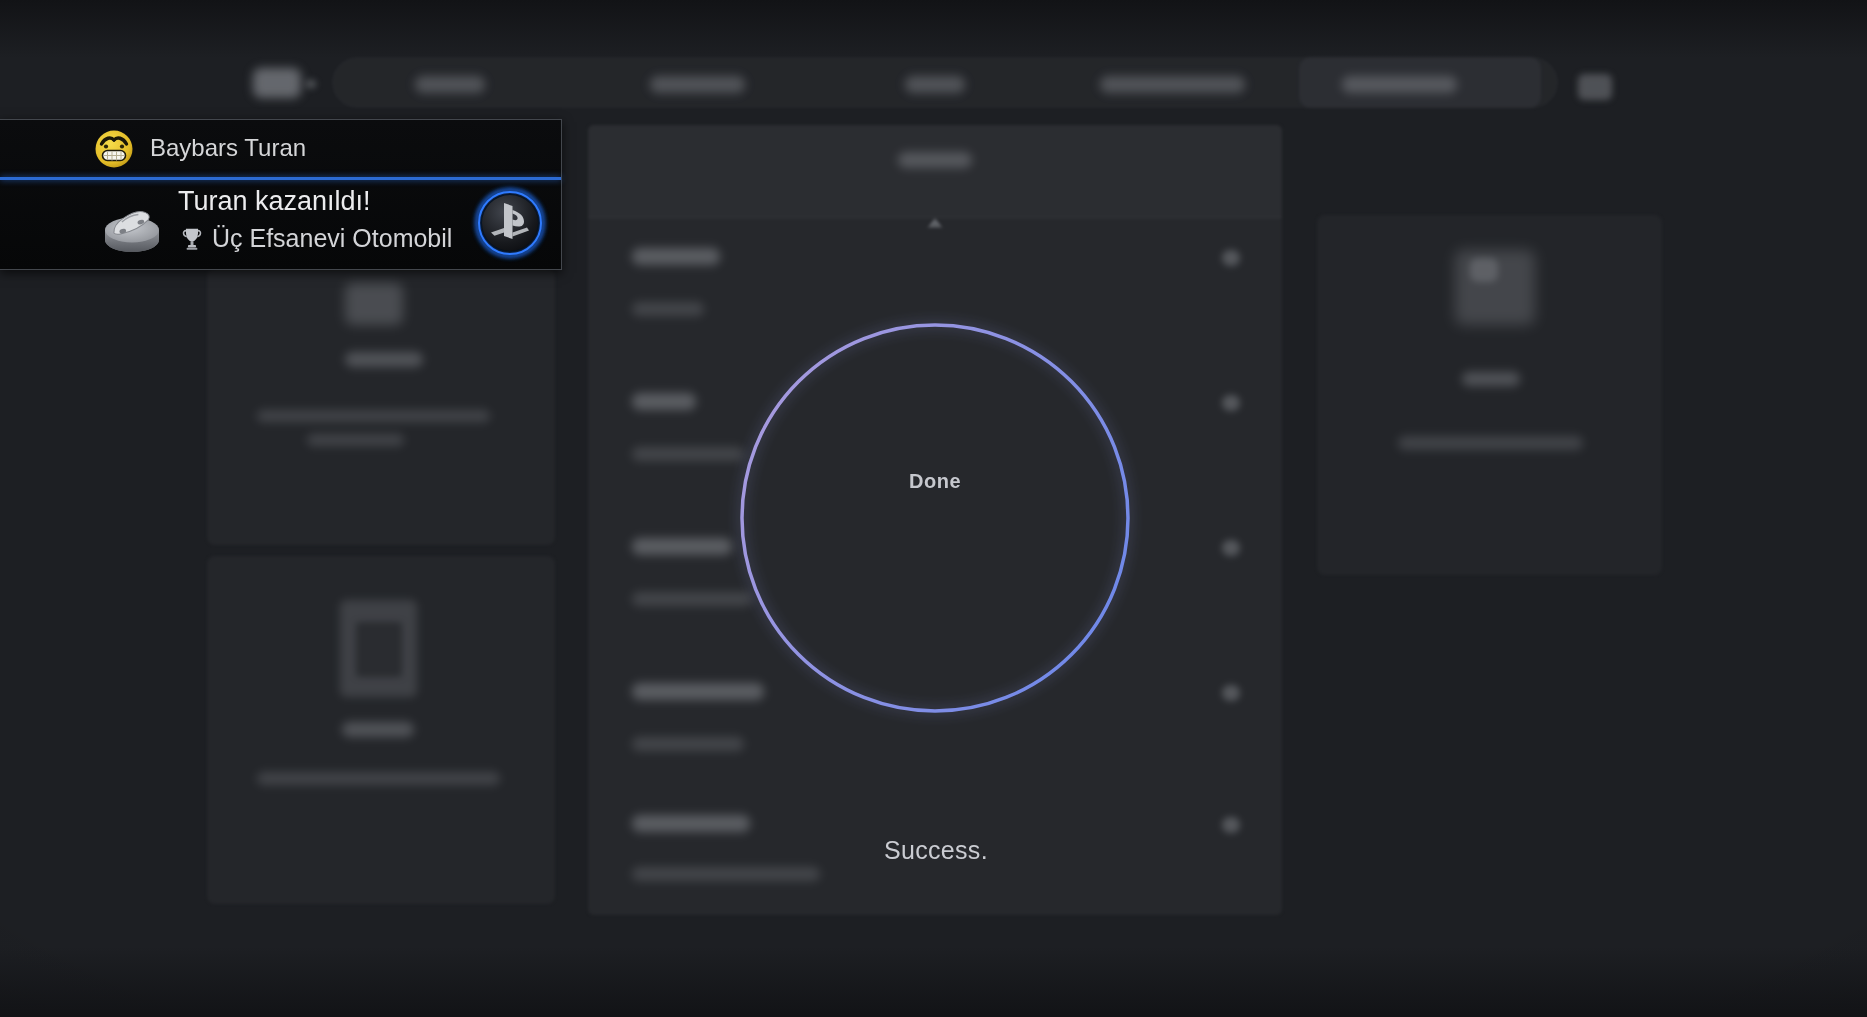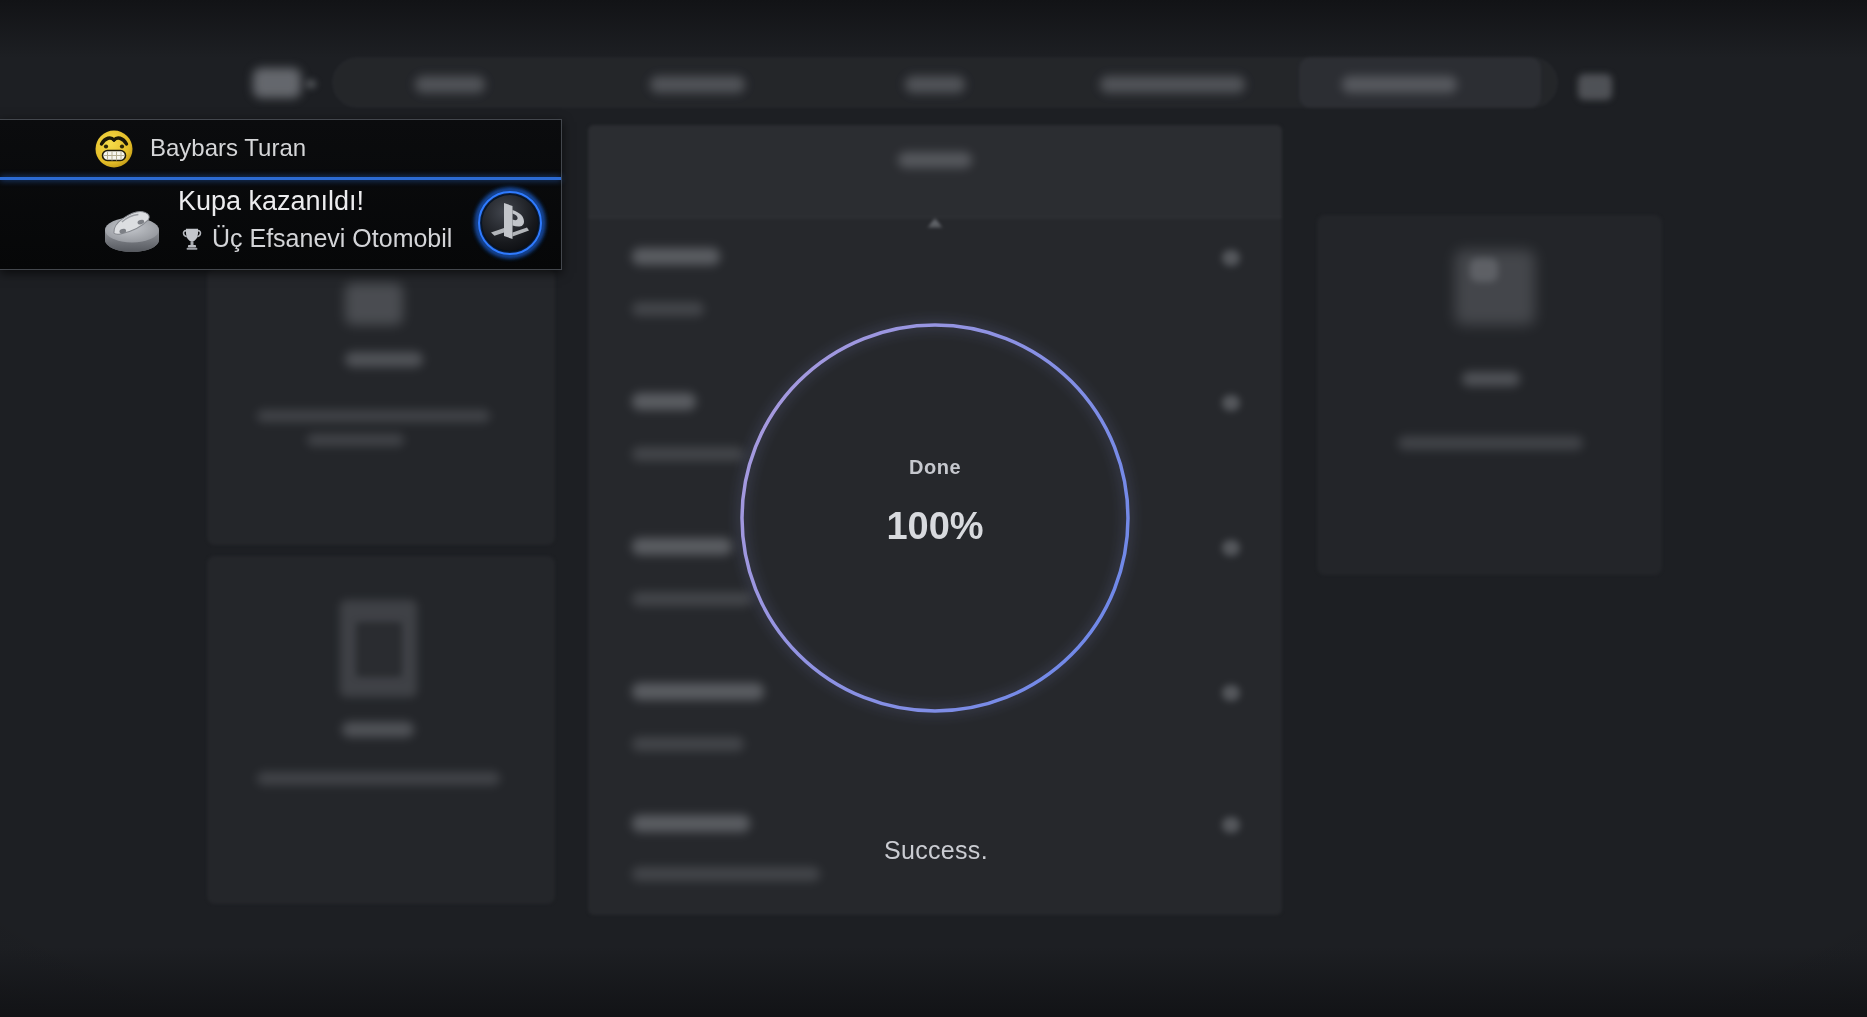--- a/index.html
+++ b/index.html
@@ -22,21 +22,21 @@
     clip-path:polygon(50% 0,100% 100%,0 100%);}
   
   .vignette{position:absolute;inset:0;pointer-events:none;
     background:radial-gradient(120% 120% at 50% 45%, rgba(0,0,0,0) 55%, rgba(0,0,0,.45) 100%);}
   .topshade{position:absolute;left:0;top:0;width:100%;height:58px;pointer-events:none;
     background:linear-gradient(#121316,rgba(18,19,22,0));}
   .bottomshade{position:absolute;left:0;bottom:0;width:100%;height:70px;pointer-events:none;
     background:linear-gradient(rgba(18,19,22,0),#121316);}
   
   .ring-svg{position:absolute;left:730px;top:313px;filter:drop-shadow(0 0 7px rgba(148,158,235,.45));}
-  .done-label{position:absolute;left:835px;top:456px;width:200px;text-align:center;
+  .done-label{position:absolute;left:835px;top:470px;width:200px;text-align:center;
     font-size:20px;font-weight:bold;color:#c6c8ce;letter-spacing:.5px;}
   .done-pct{position:absolute;left:835px;top:505px;width:200px;text-align:center;
     font-size:38px;font-weight:bold;color:#d8dade;}
   .status-text{position:absolute;left:836px;top:836px;width:200px;text-align:center;
     font-size:25px;font-weight:normal;color:#caccd2;letter-spacing:.3px;}
   
   .toast{position:absolute;left:0;top:119px;width:561px;height:149px;
     background:linear-gradient(#0b0c0e,#060708);
     border:1px solid #43474d;border-left:none;box-shadow:0 3px 10px rgba(0,0,0,.65);}
   .toast-divider{position:absolute;left:0;top:57px;width:100%;height:3px;background:#2c6bd4;
@@ -122,21 +122,20 @@
   <svg class="ring-svg" width="410" height="410" viewBox="0 0 410 410">
     <defs>
       <linearGradient id="ringGrad" x1="0%" y1="25%" x2="100%" y2="75%">
         <stop offset="0%" stop-color="#a79ade"></stop>
         <stop offset="100%" stop-color="#6e88e9"></stop>
       </linearGradient>
     </defs>
     <circle cx="205" cy="205" r="193" fill="none" stroke="url(#ringGrad)" stroke-width="3.5"></circle>
   </svg>
   <div class="done-label">Done</div>
-  <div class="done-pct">100%</div>
   <div class="status-text">Success.</div>
 
   <div class="toast">
 
     <svg class="avatar-svg" width="40" height="40" viewBox="0 0 40 40">
       <defs>
         <radialGradient id="faceG" cx="40%" cy="35%" r="75%">
           <stop offset="0%" stop-color="#f6dc4a"></stop>
           <stop offset="70%" stop-color="#e3bc27"></stop>
           <stop offset="100%" stop-color="#b68f12"></stop>
@@ -171,21 +170,21 @@
       <path d="M9 36 L9 46 A27 12 0 0 0 63 46 L63 36 Z" fill="url(#discSide)"></path>
       <ellipse cx="36" cy="36" rx="27" ry="12.5" fill="url(#discTop)"></ellipse>
       <g transform="rotate(-18 36 30)">
         <path d="M16 33 Q18 25 29 22 Q45 17 52 23 Q57 27 53 31 Q40 38 23 36 Q17 35.5 16 33 Z" fill="#dcdee1" stroke="#84878d" stroke-width="1"></path>
         <path d="M27 25 Q36 21 45 23" fill="none" stroke="#9a9da3" stroke-width="1.4"></path>
         <ellipse cx="25" cy="34" rx="3.4" ry="2.2" fill="#7c7f85"></ellipse>
         <ellipse cx="45" cy="31" rx="3.4" ry="2.2" fill="#7c7f85"></ellipse>
       </g>
     </svg>
 
-    <span class="toast-title">Kupa kazanıldı!</span>
+    <span class="toast-title">Turan kazanıldı!</span>
 
     <div class="toast-trophy-row">
       <svg width="24" height="27" viewBox="0 0 26 27">
         <path d="M6.5 3 H19.5 V7 C19.5 12.5 17 16 13 17.2 C9 16 6.5 12.5 6.5 7 Z" fill="#c3c6cc"></path>
         <path d="M6.5 5 C2.8 5 2.8 10.5 7.3 11.6" fill="none" stroke="#b4b7bd" stroke-width="1.7"></path>
         <path d="M19.5 5 C23.2 5 23.2 10.5 18.7 11.6" fill="none" stroke="#b4b7bd" stroke-width="1.7"></path>
         <rect x="11.4" y="17.2" width="3.2" height="3.4" fill="#aaadb3"></rect>
         <rect x="8.6" y="20.6" width="8.8" height="2.6" rx="1" fill="#b9bcc2"></rect>
         <rect x="7.2" y="23.4" width="11.6" height="2.4" rx="1" fill="#9ea1a7"></rect>
       </svg>

